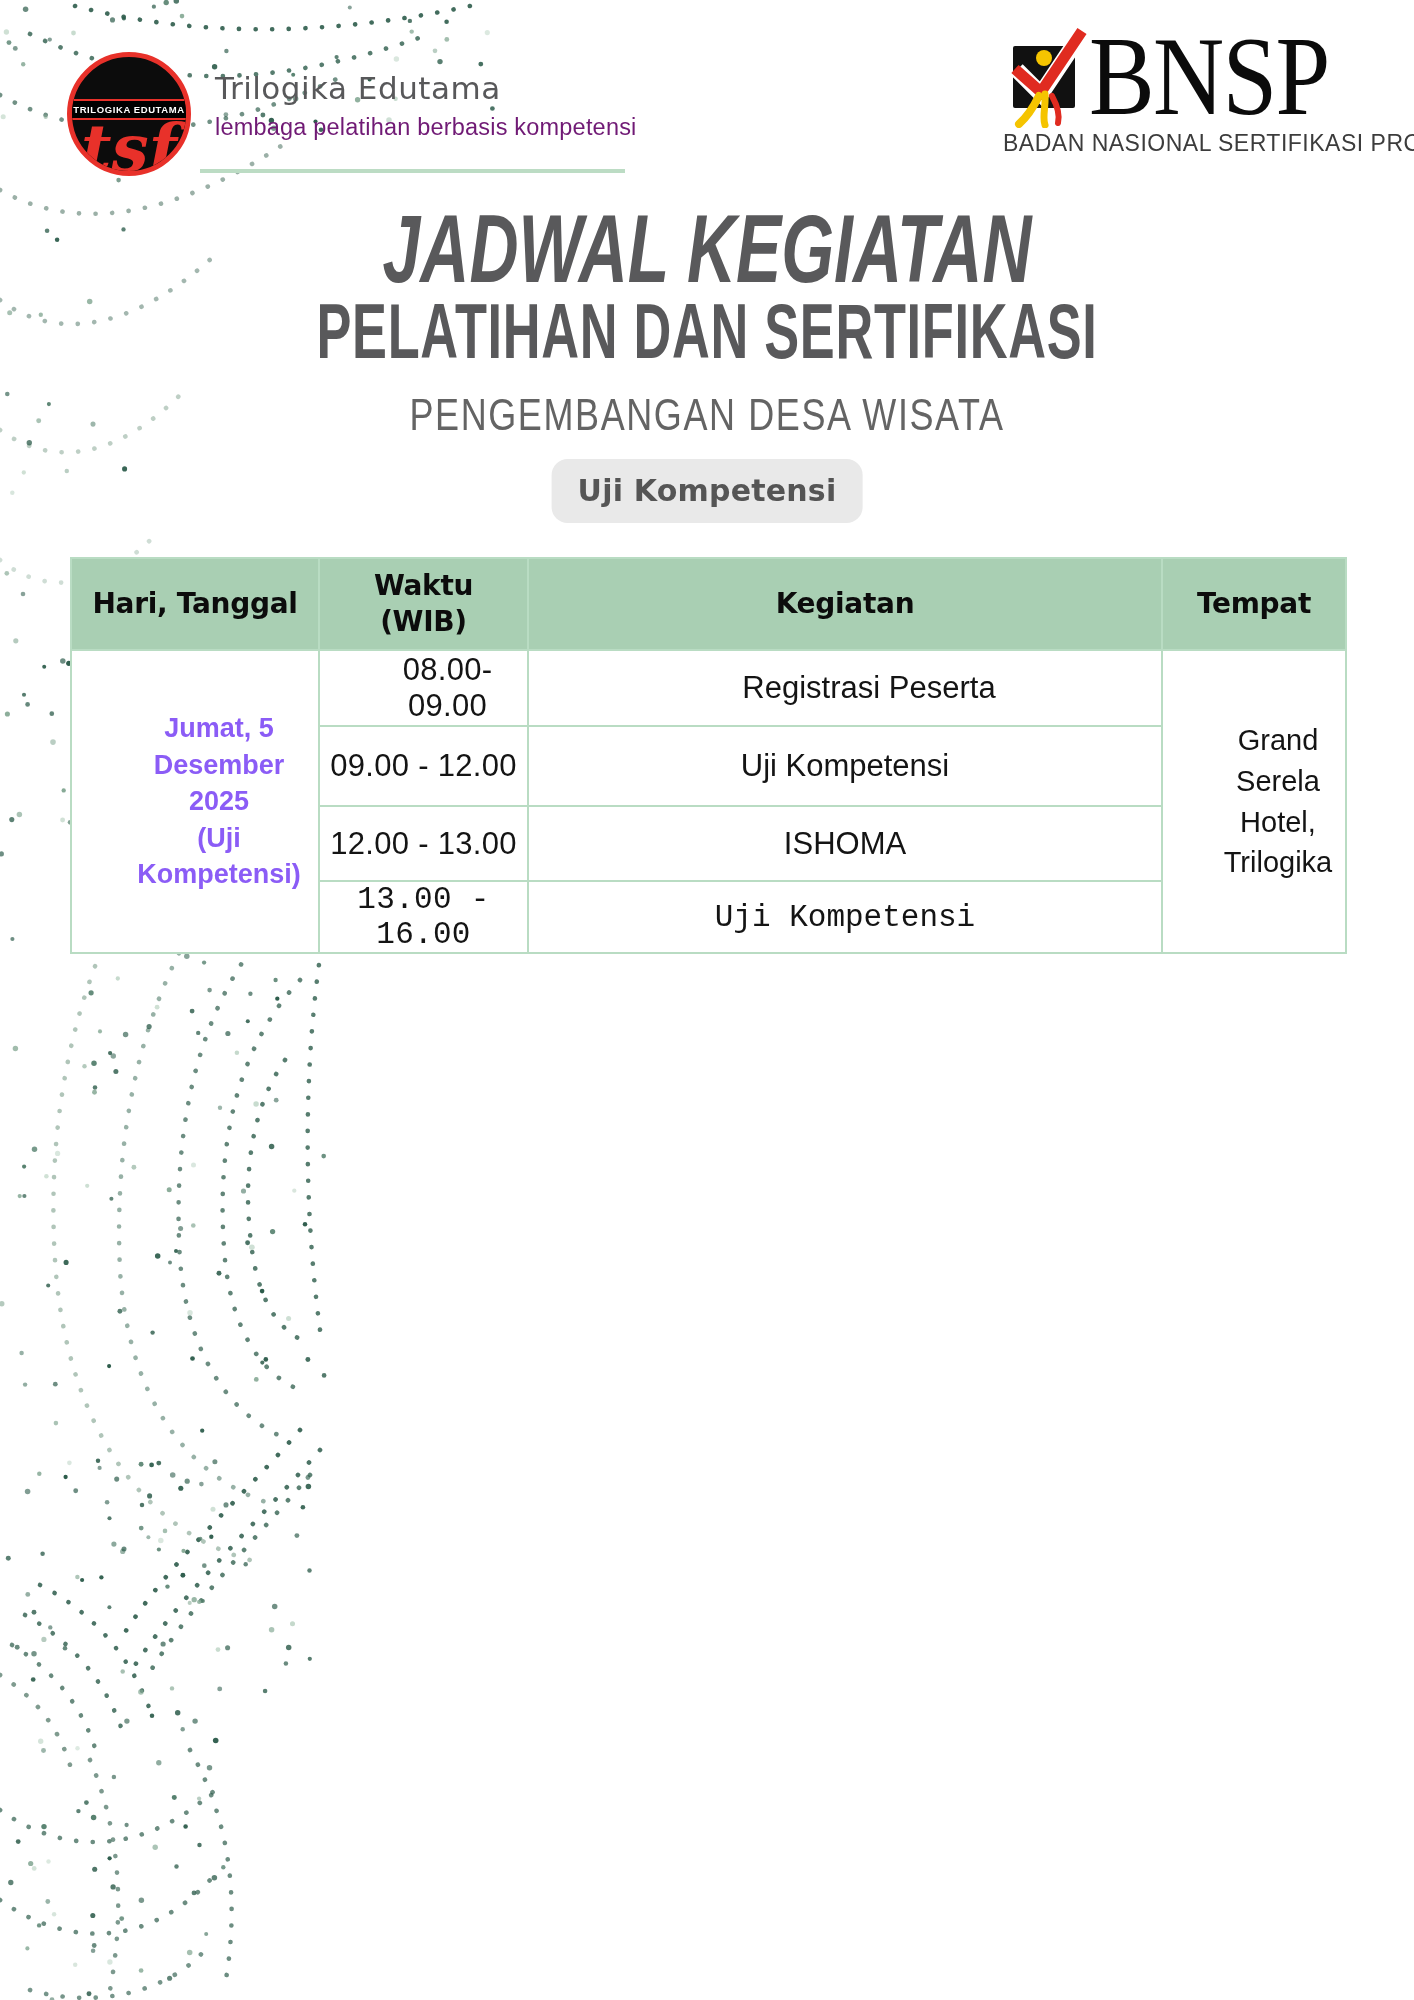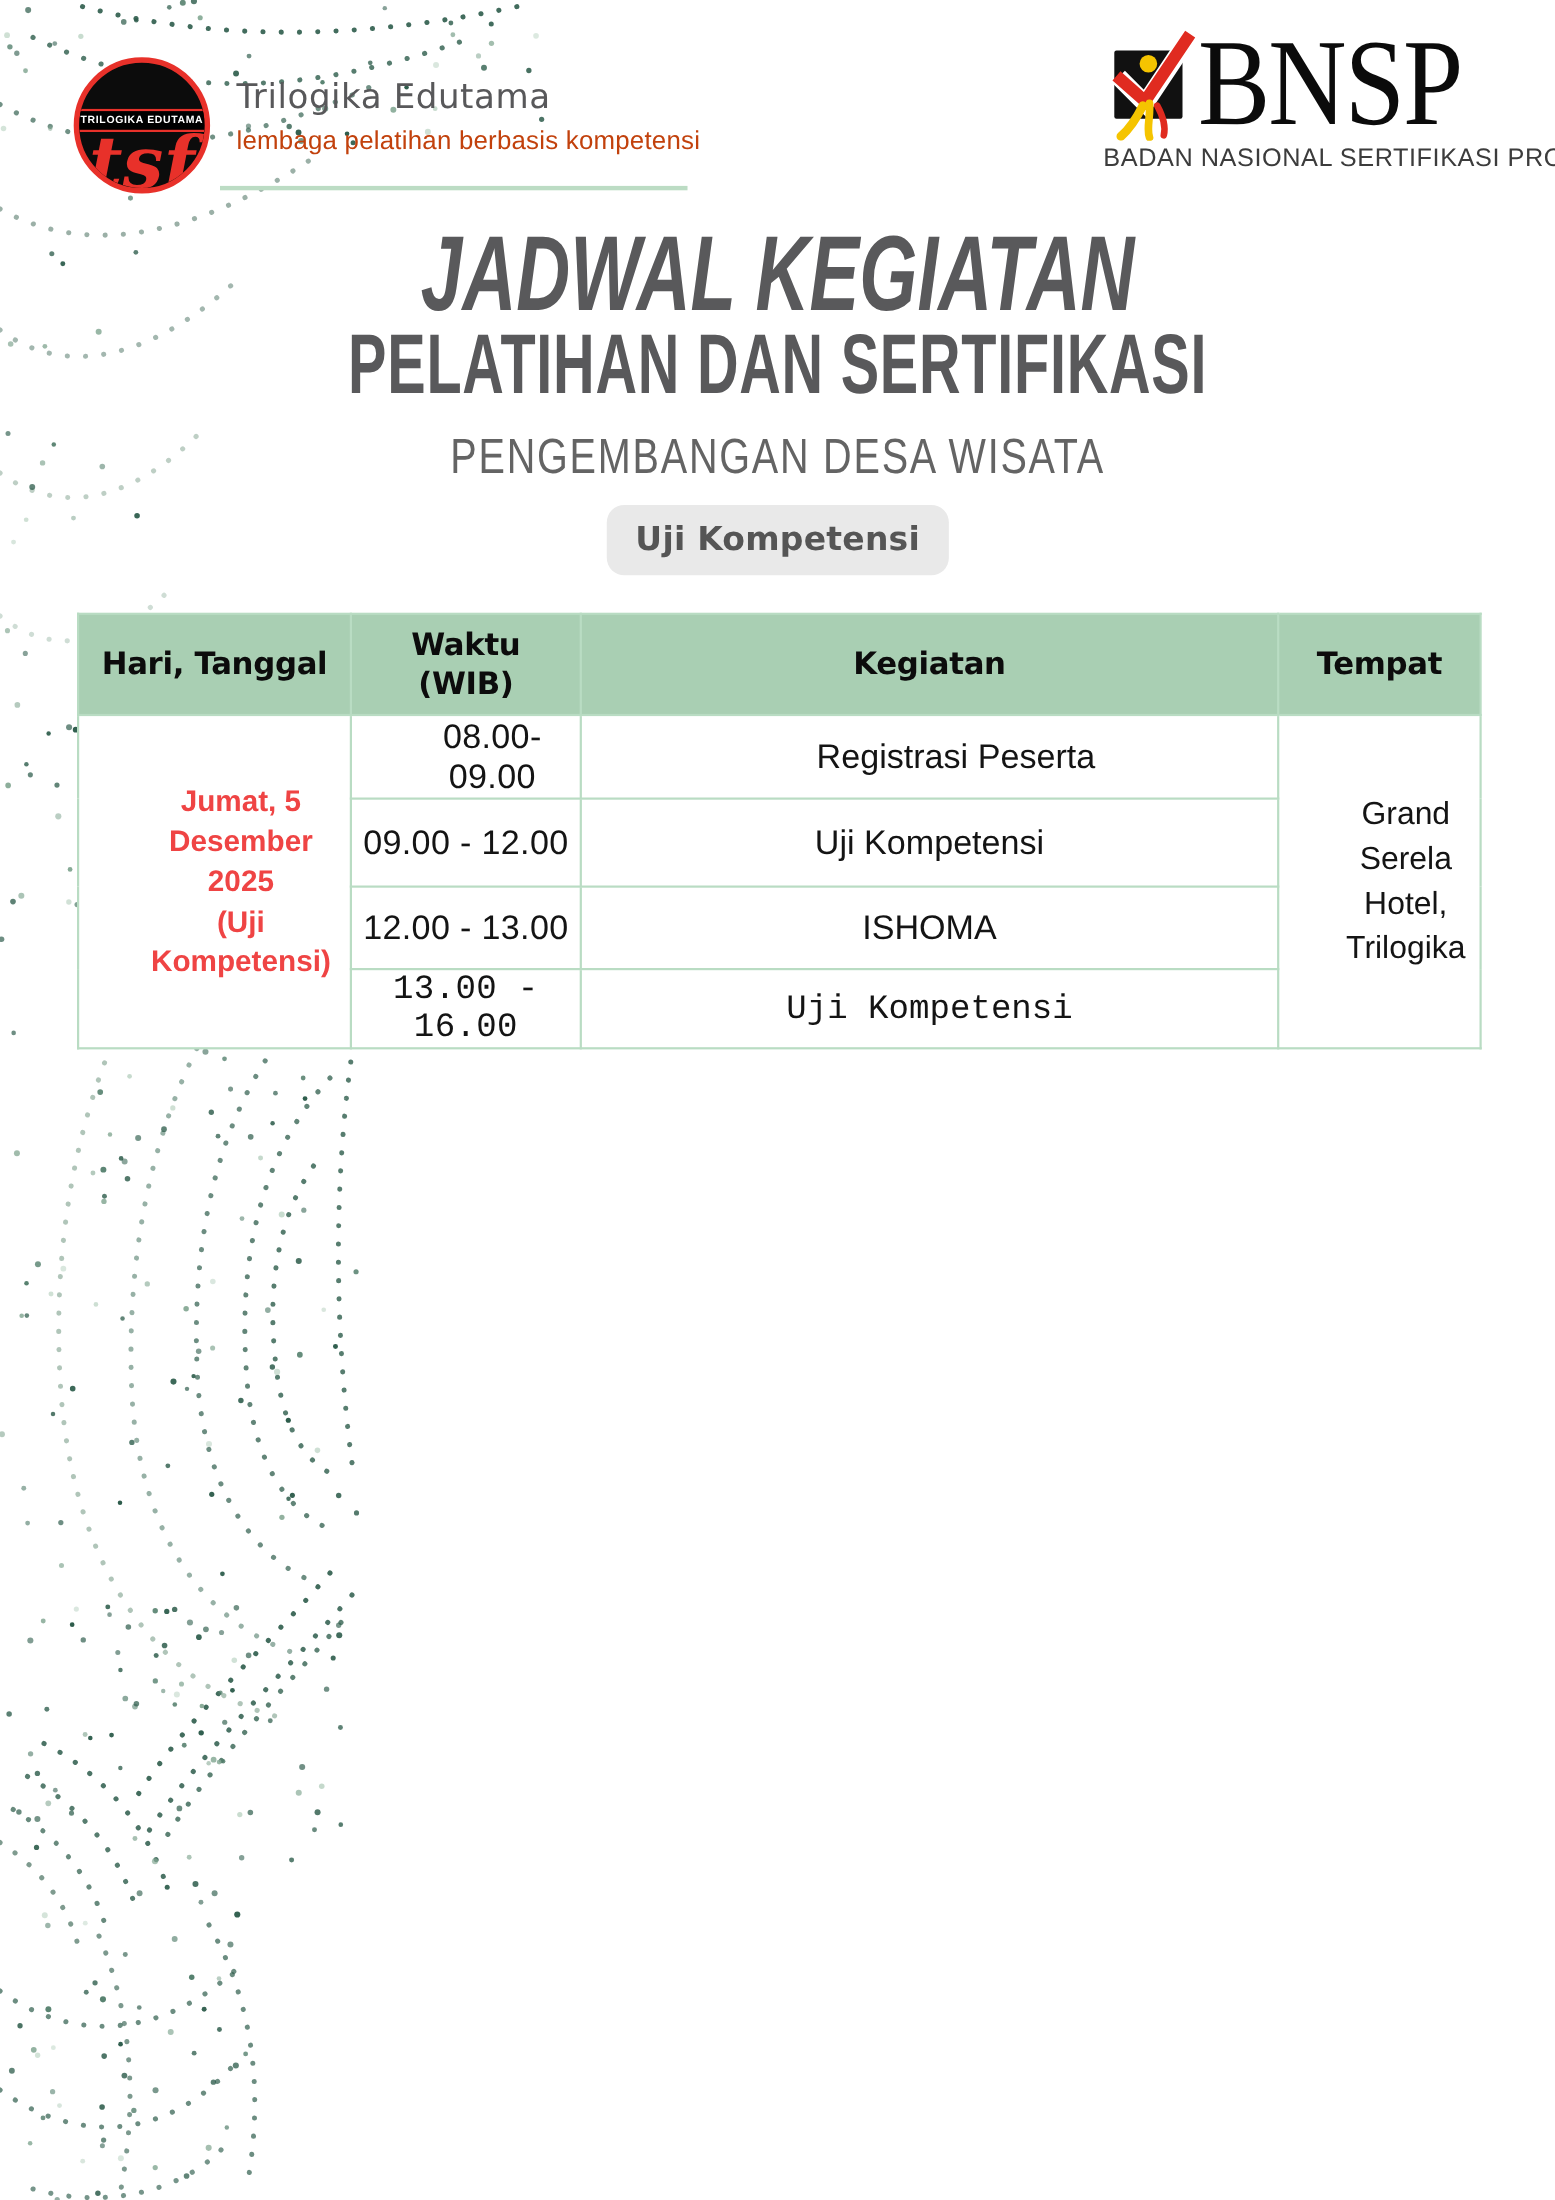--- a/index.html
+++ b/index.html
@@ -28,21 +28,21 @@
   .logo-script {
     position:absolute; left:0; right:0; bottom:-10px; text-align:center; z-index:2;
     font-family:"DejaVu Serif", serif; font-style:italic; font-weight:700;
     font-size:66px; line-height:1; color:#e8312a;
   }
   .org-block { position:absolute; left:215px; top:70px; }
   .org-name {
     font-family:"DejaVu Sans", sans-serif; font-size:31px; font-weight:400;
     color:#58585a; letter-spacing:.5px;
   }
-  .org-tagline { margin-top:8px; font-size:23.5px; color:#c2410c; letter-spacing:.2px; }
+  .org-tagline { margin-top:8px; font-size:23.5px; color:#701a75; letter-spacing:.2px; }
   .green-rule { position:absolute; left:200px; top:169px; width:425px; height:4px; background:#bcdcc4; }
 
   .bnsp { position:absolute; left:1003px; top:20px; width:355px; text-align:left; }
   .bnsp-top { display:flex; align-items:flex-end; justify-content:center; }
   .bnsp-mark { width:88px; height:108px; flex:0 0 auto; margin-right:2px; }
   .bnsp-word {
     font-family:"Liberation Serif", serif; font-weight:400; font-size:112px;
     line-height:.92; letter-spacing:-2px; color:#0b0b0b;
     display:inline-block; transform:scaleX(.88); transform-origin:left bottom;
   }
@@ -89,21 +89,21 @@
   }
   .sched td { background:#ffffff; text-align:center; vertical-align:middle; color:#141414; }
   .sched tr.r1 td { height:76px;padding-left:48px; }
   .sched tr.r2 td { height:80px; }
   .sched tr.r3 td { height:75px; }
   .sched tr.r4 td { height:66px;font-family:Liberation Mono, monospace; }
   td.cell-time { font-size:31px; letter-spacing:.3px; }
   td.cell-act  { font-size:31px; }
   td.cell-date {
     font-family:"Liberation Sans", sans-serif; font-weight:700;
-    font-size:27px; line-height:1.35; color:#ef4444;
+    font-size:27px; line-height:1.35; color:#8b5cf6;
   }
   td.cell-venue { font-size:29px; line-height:1.4; }
 </style>
 </head>
 <body>
 
 <div class="page">
 
   <svg class="deco" id="deco" viewBox="0 0 1414 2000">
       <path d="M 75 6 C 190 36 320 38 470 6" fill="none" stroke="#2d5c4b" stroke-opacity="0.9" stroke-width="4.6" stroke-linecap="round" stroke-dasharray="0.1 16.5"></path>

